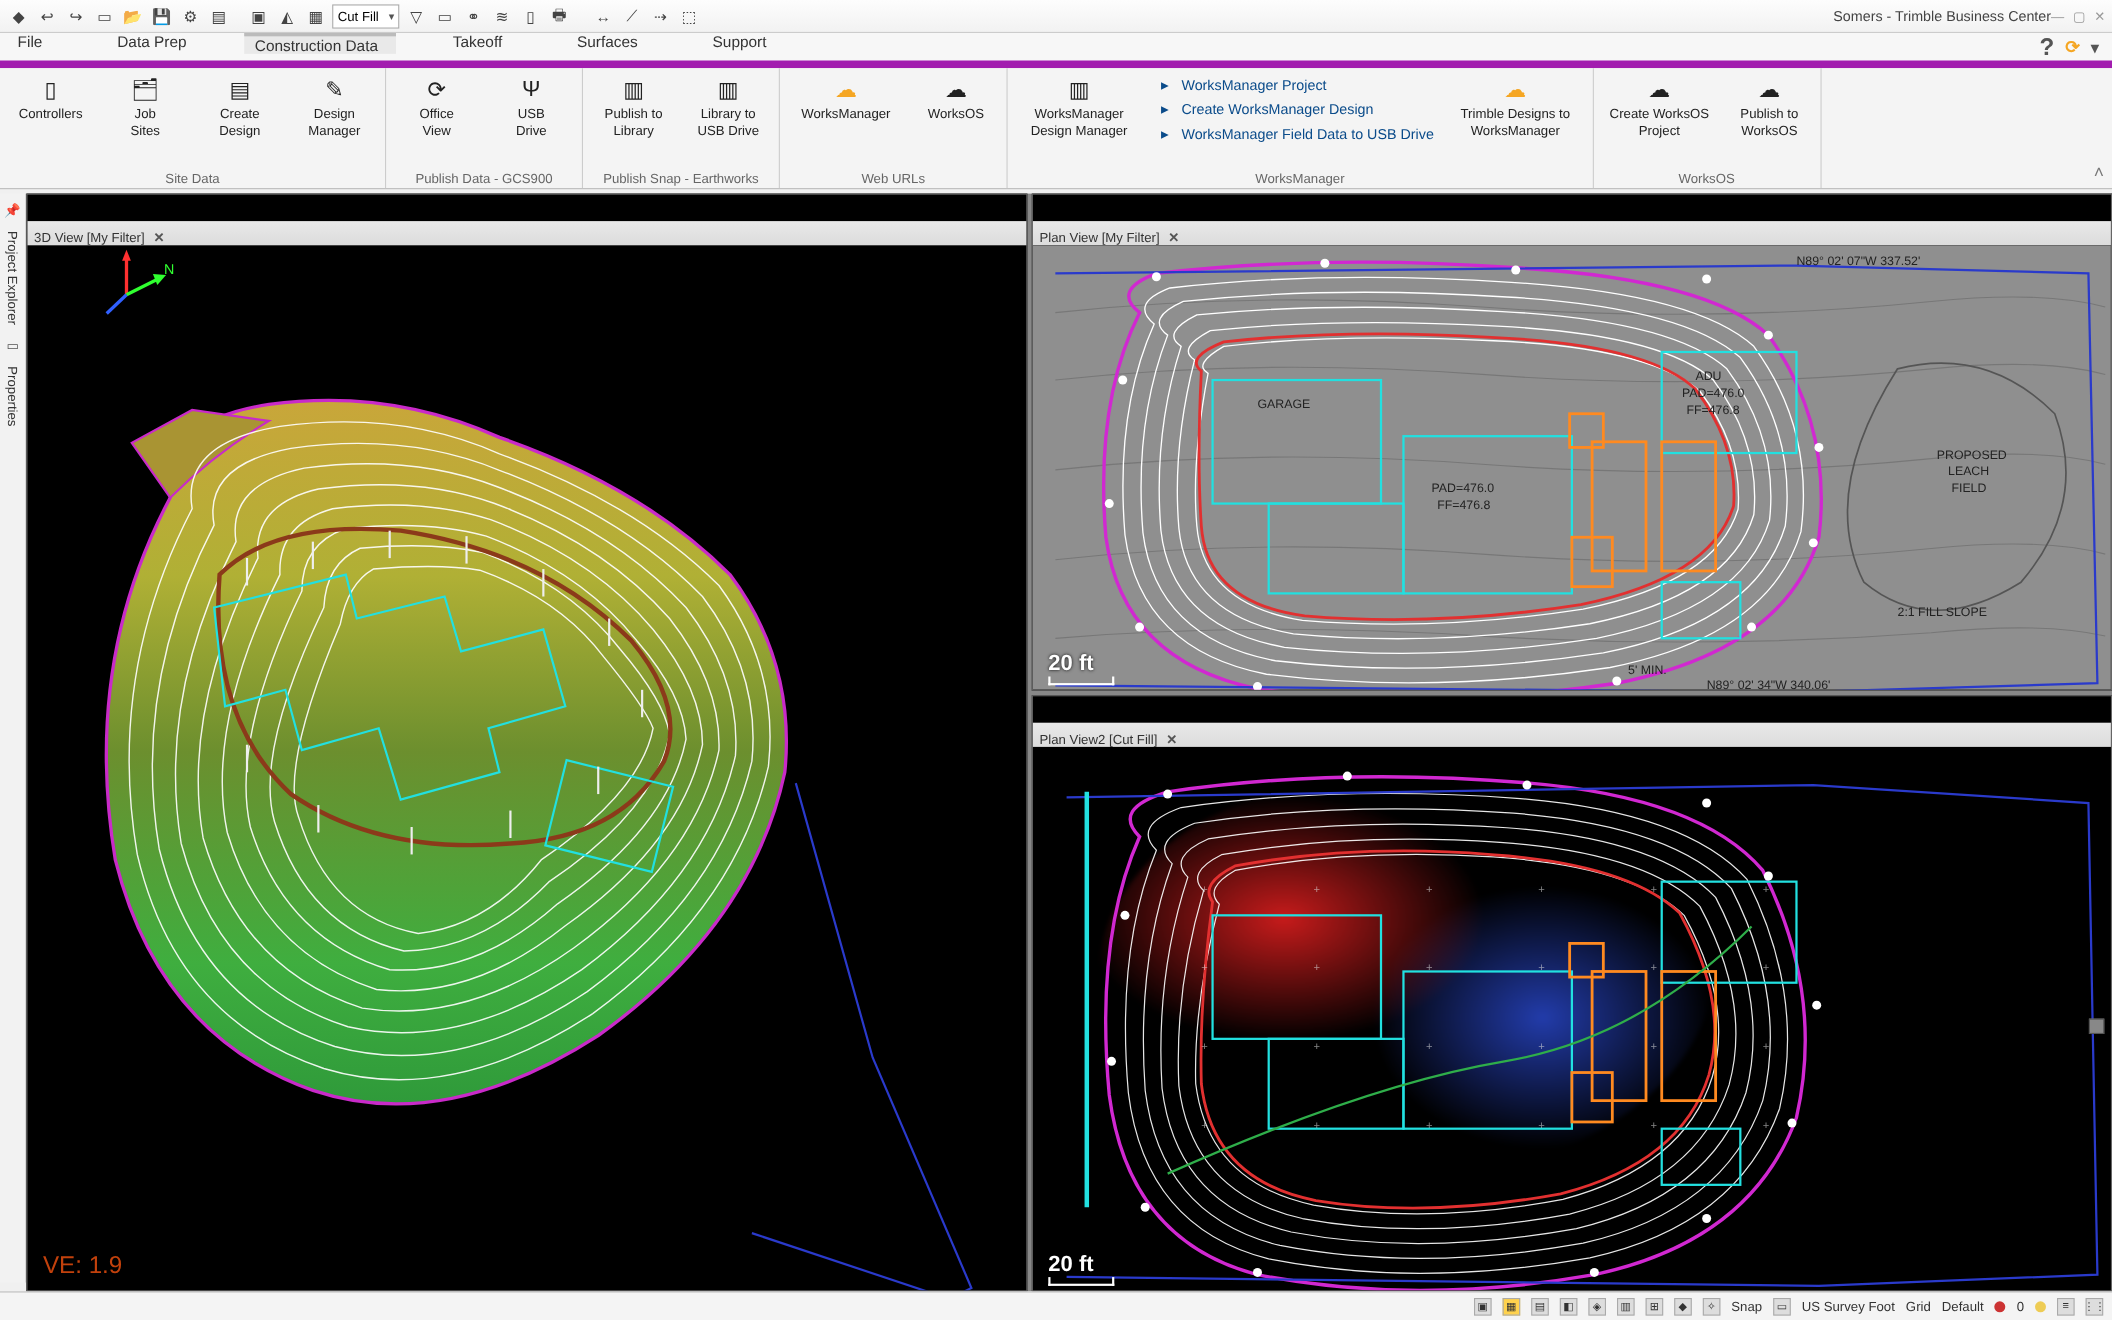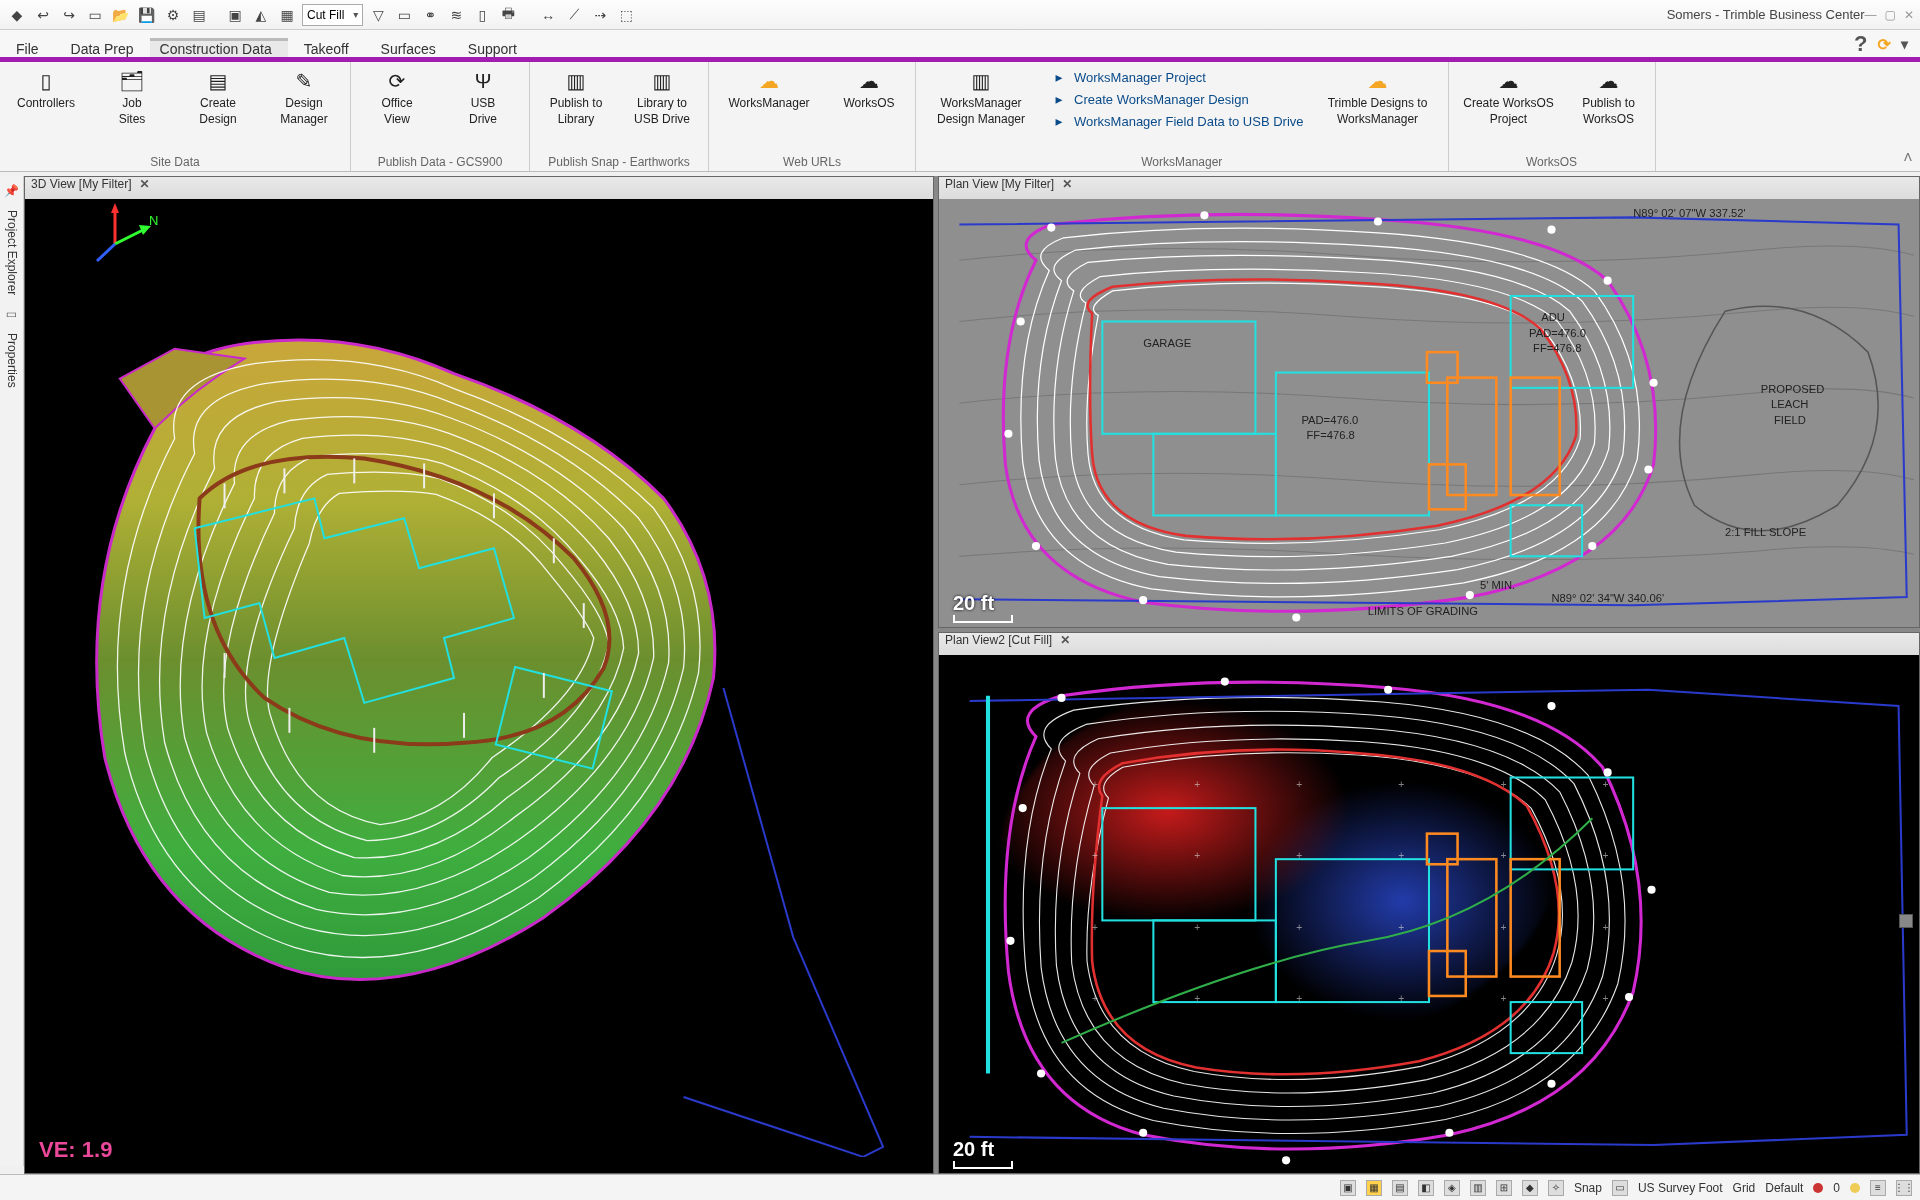--- a/index.html
+++ b/index.html
@@ -8,21 +8,21 @@
 
 .titlebar { height: 30px; background: linear-gradient(#fdfdfd,#f2f2f2); display: flex; align-items: center; border-bottom: 1px solid #ccc; padding: 0 6px; }
 .qat { display: flex; align-items: center; gap: 4px; }
 .qat .qbtn { width: 22px; height: 22px; display:flex; align-items:center; justify-content:center; font-size:14px; color:#444; }
 .qat .combo { height:22px; font-size:12px; border:1px solid #aaa; background:#fff; padding:0 18px 0 4px; display:flex; align-items:center; position:relative; }
 .qat .combo::after { content:"▾"; position:absolute; right:4px; font-size:10px; color:#555; }
 .title-center { flex:1; text-align:right; font-size:13px; color:#444; }
 .winbtns { display:flex; gap:8px; color:#999; font-size:12px; }
 
 
-.menubar { height: 32px; background:#f7f7f7; display:flex; align-items:flex-end; border-bottom:5px solid #a21caf; }
+.menubar { height: 32px; background:#f7f7f7; display:flex; align-items:flex-start; border-bottom:7px solid #a21caf;gap:36px; }
 .menubar .tab { padding: 0 16px; display:flex; align-items:center; font-size:14px; color:#333; }
 .menubar .tab.active { background:#e9e9e9; border-top:3px solid #bbb;padding-left:10px; }
 .menubar .spacer { flex:1; }
 .menubar .help { display:flex; align-items:center; gap:10px; padding-right:12px; font-size:22px; color:#555; font-weight:bold; }
 
 
 .ribbon { height:110px; background:#f4f4f4; border-bottom:1px solid #bbb; display:flex; }
 .group { border-right:1px solid #ccc; display:flex; flex-direction:column; padding:4px 10px 2px; }
 .group-body { flex:1; display:flex; align-items:flex-start; gap:14px; }
 .group-label { text-align:center; font-size:12px; color:#666; padding-top:2px; }
@@ -34,35 +34,35 @@
 .ribbon-collapse { width:24px; display:flex; align-items:flex-end; justify-content:center; padding-bottom:4px; color:#777;}
 
 
 .sidetabs { position:absolute; left:0; top:176px; width:24px; background:#f2f2f2; border-right:1px solid #ccc; height: 990px; display:flex; flex-direction:column; align-items:center; padding-top:8px; gap:4px; }
 .sidetabs .st { writing-mode: vertical-rl; font-size:12px; padding:8px 2px; color:#333; }
 .sidetabs .sticon { font-size:12px; color:#555; }
 
 
 .views { position:absolute; left:24px; top:176px; right:0; bottom:26px; display:grid; grid-template-columns: 910px 1fr; grid-template-rows: 452px 1fr; gap:4px; background:#888; }
 .pane { background:#000; display:flex; flex-direction:column; border:1px solid #666; position:relative; }
-.pane-tabstrip { height:22px; background:linear-gradient(#e9e9e9,#dcdcdc); display:flex; align-items:flex-start; padding-left:6px; gap:8px; color:#333; font-size:12px; }
+.pane-tabstrip { height:22px; background:linear-gradient(#e9e9e9,#dcdcdc); display:flex; align-items:flex-end; padding-left:6px; gap:8px; color:#333; font-size:12px;margin-top:24px; }
 .pane-tabstrip .closex { color:#555; font-weight:bold; }
 .pane-body { flex:1; position:relative; overflow:hidden; }
 .pane.left { grid-row: 1 / span 2; }
 
 
 .status { position:absolute; left:0; right:0; bottom:0; height:26px; background:#f4f4f4; border-top:1px solid #bbb; display:flex; align-items:center; justify-content:flex-end; gap:10px; padding:0 8px; font-size:12px; color:#333; }
 .status .chip { display:flex; align-items:center; gap:4px; }
 .status .sq { width:16px; height:16px; background:#ddd; border:1px solid #aaa; display:flex; align-items:center; justify-content:center; font-size:10px; }
 .status .sq.y { background:#ffd24d; }
 .status .dot { width:10px; height:10px; border-radius:50%; }
 
 .scale-label { position:absolute; left:14px; bottom:12px; color:#fff; font-size:20px; font-weight:600; text-shadow:0 0 3px #000; }
 .scale-bar { position:absolute; left:14px; bottom:4px; width:60px; height:8px; border-left:2px solid #fff; border-right:2px solid #fff; border-bottom:2px solid #fff; }
-.ve-label { position:absolute; left:14px; bottom:10px; color:#ec4899; font-size:22px; font-weight:700; }
+.ve-label { position:absolute; left:14px; bottom:10px; color:#c2410c; font-size:22px; font-weight:400; }
 .axis3d { position:absolute; left:60px; bottom:50px; }
 
 
 .planbg { position:absolute; inset:0; background:#8f8f8f; }
 .cutfill-grad { position:absolute; left:60px; top:30px; width:560px; height:360px; background: radial-gradient(ellipse 260px 160px at 30% 35%, rgba(220,30,30,0.9), rgba(220,30,30,0) 70%), radial-gradient(ellipse 220px 170px at 72% 60%, rgba(40,70,200,0.85), rgba(40,70,200,0) 70%); border-radius:45% 48% 50% 52% / 50% 45% 55% 50%; filter: blur(2px); }
 
 svg { position:absolute; inset:0; }
 
 </style>
 </head>

